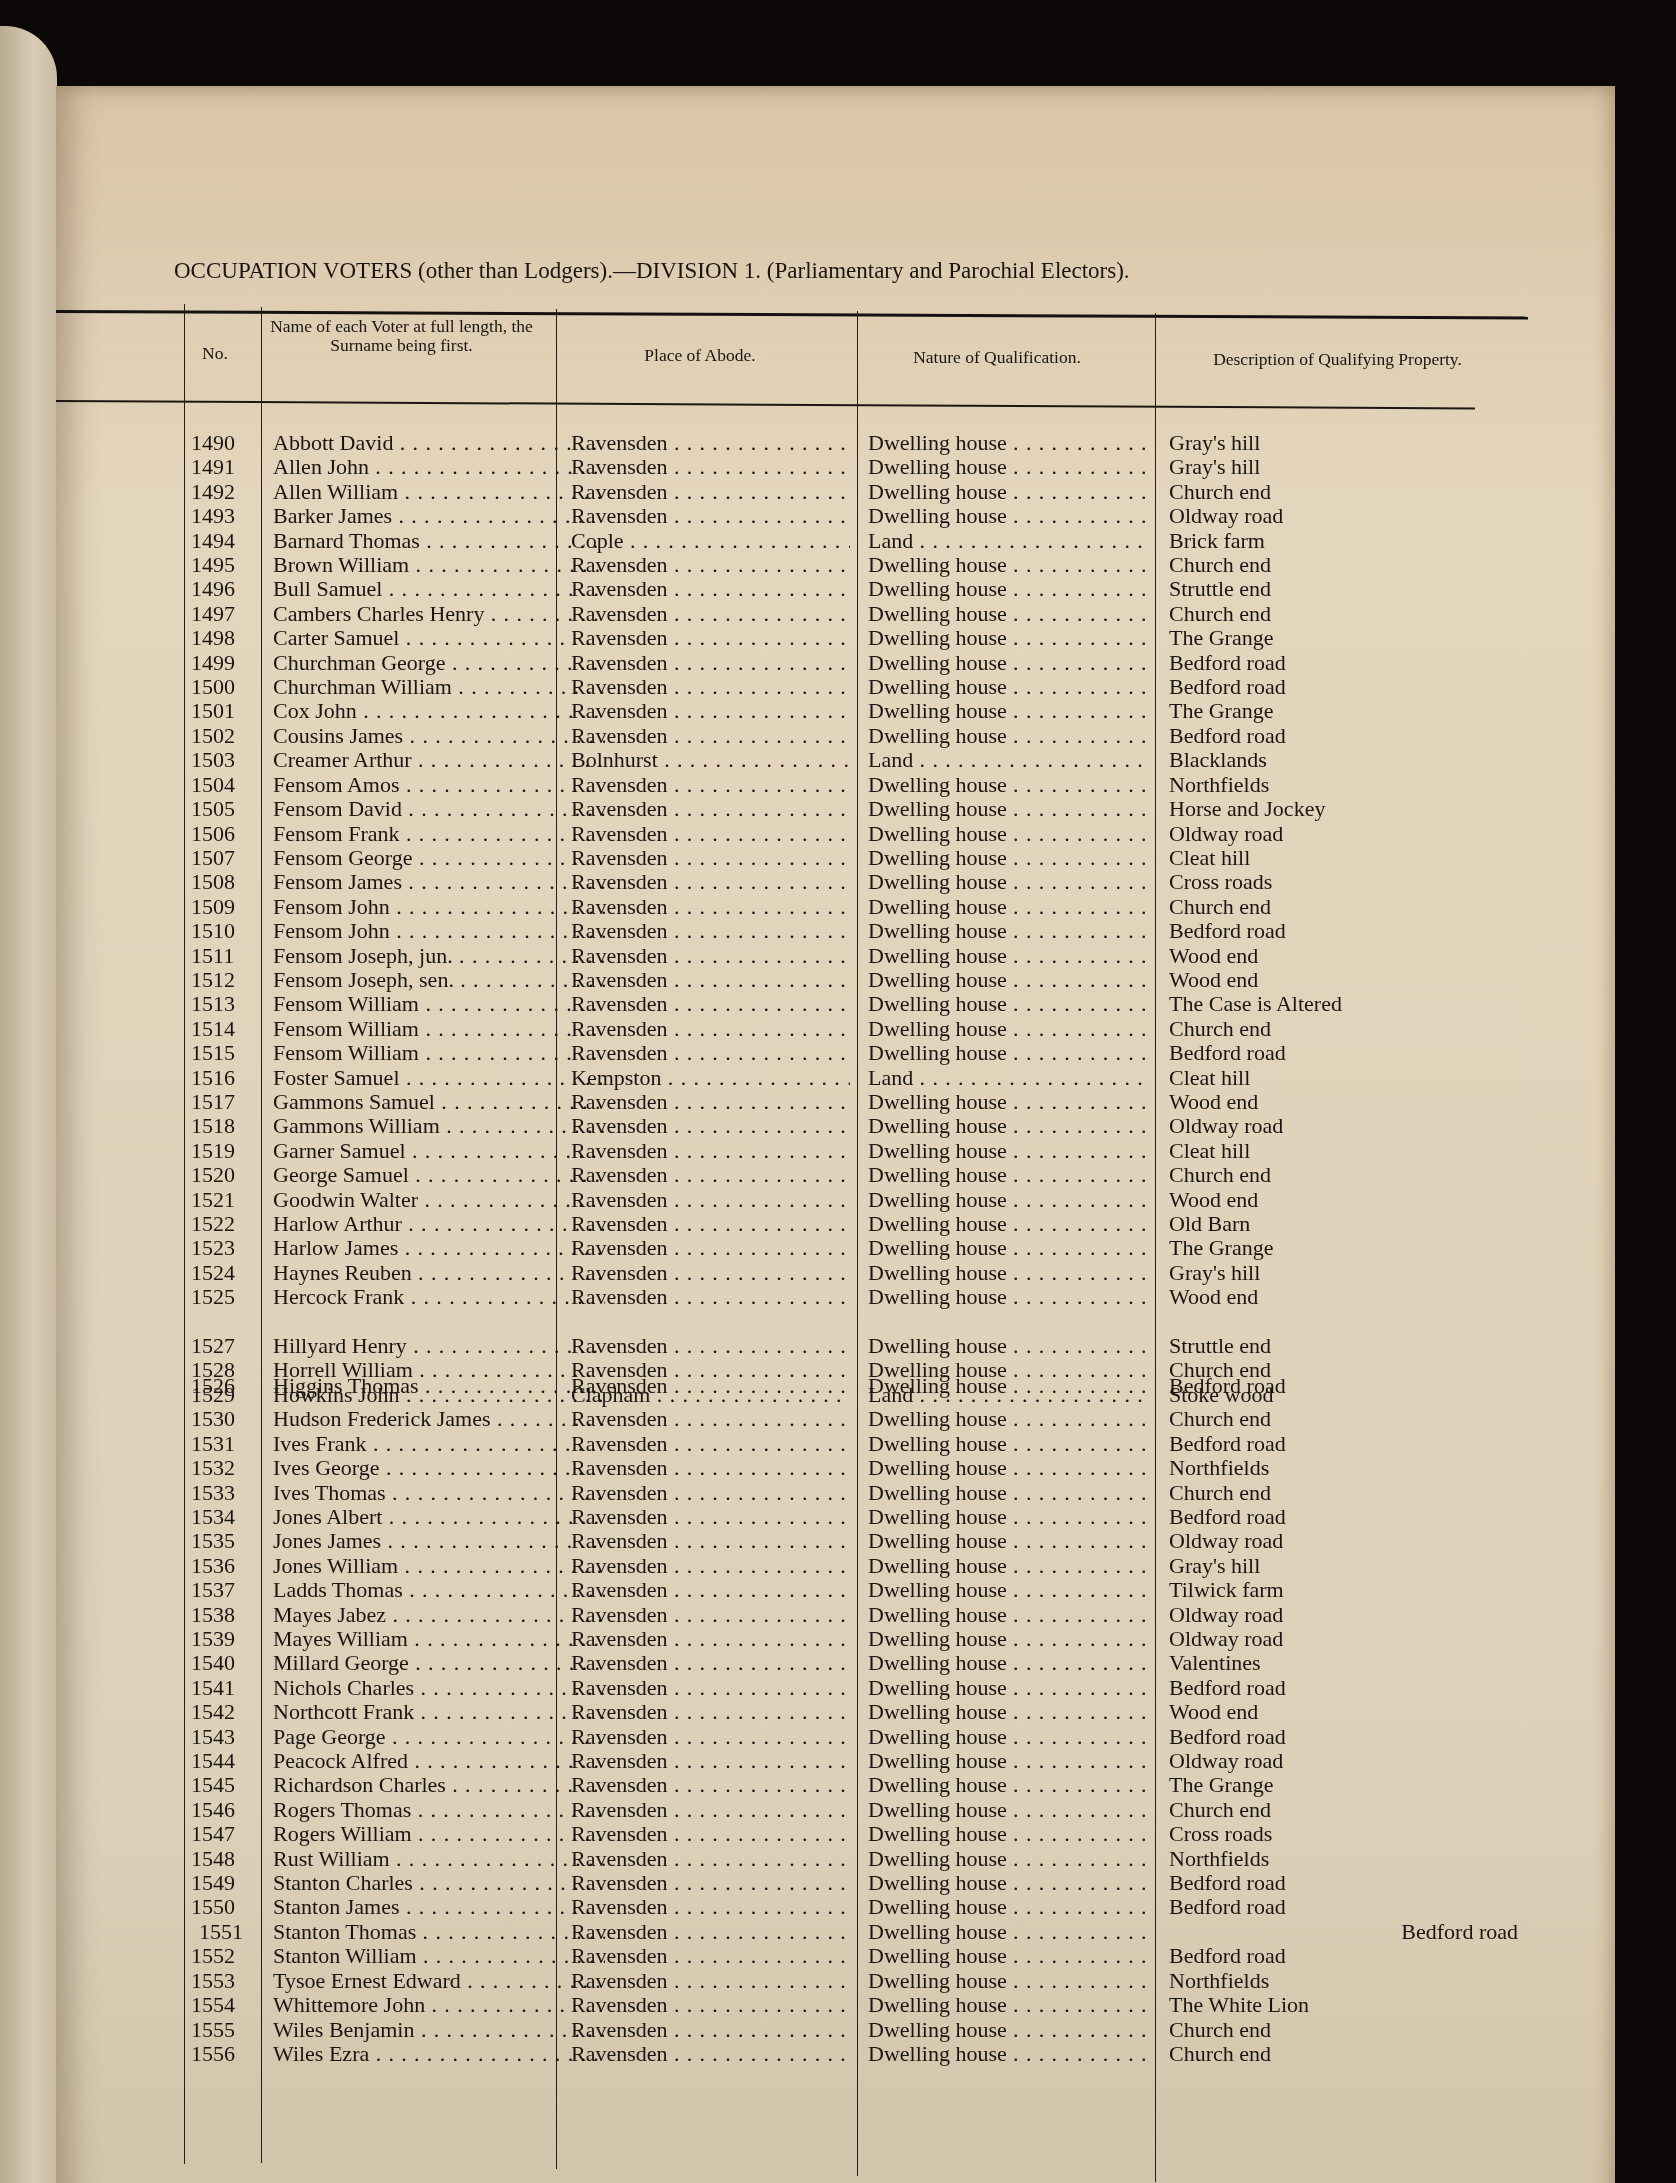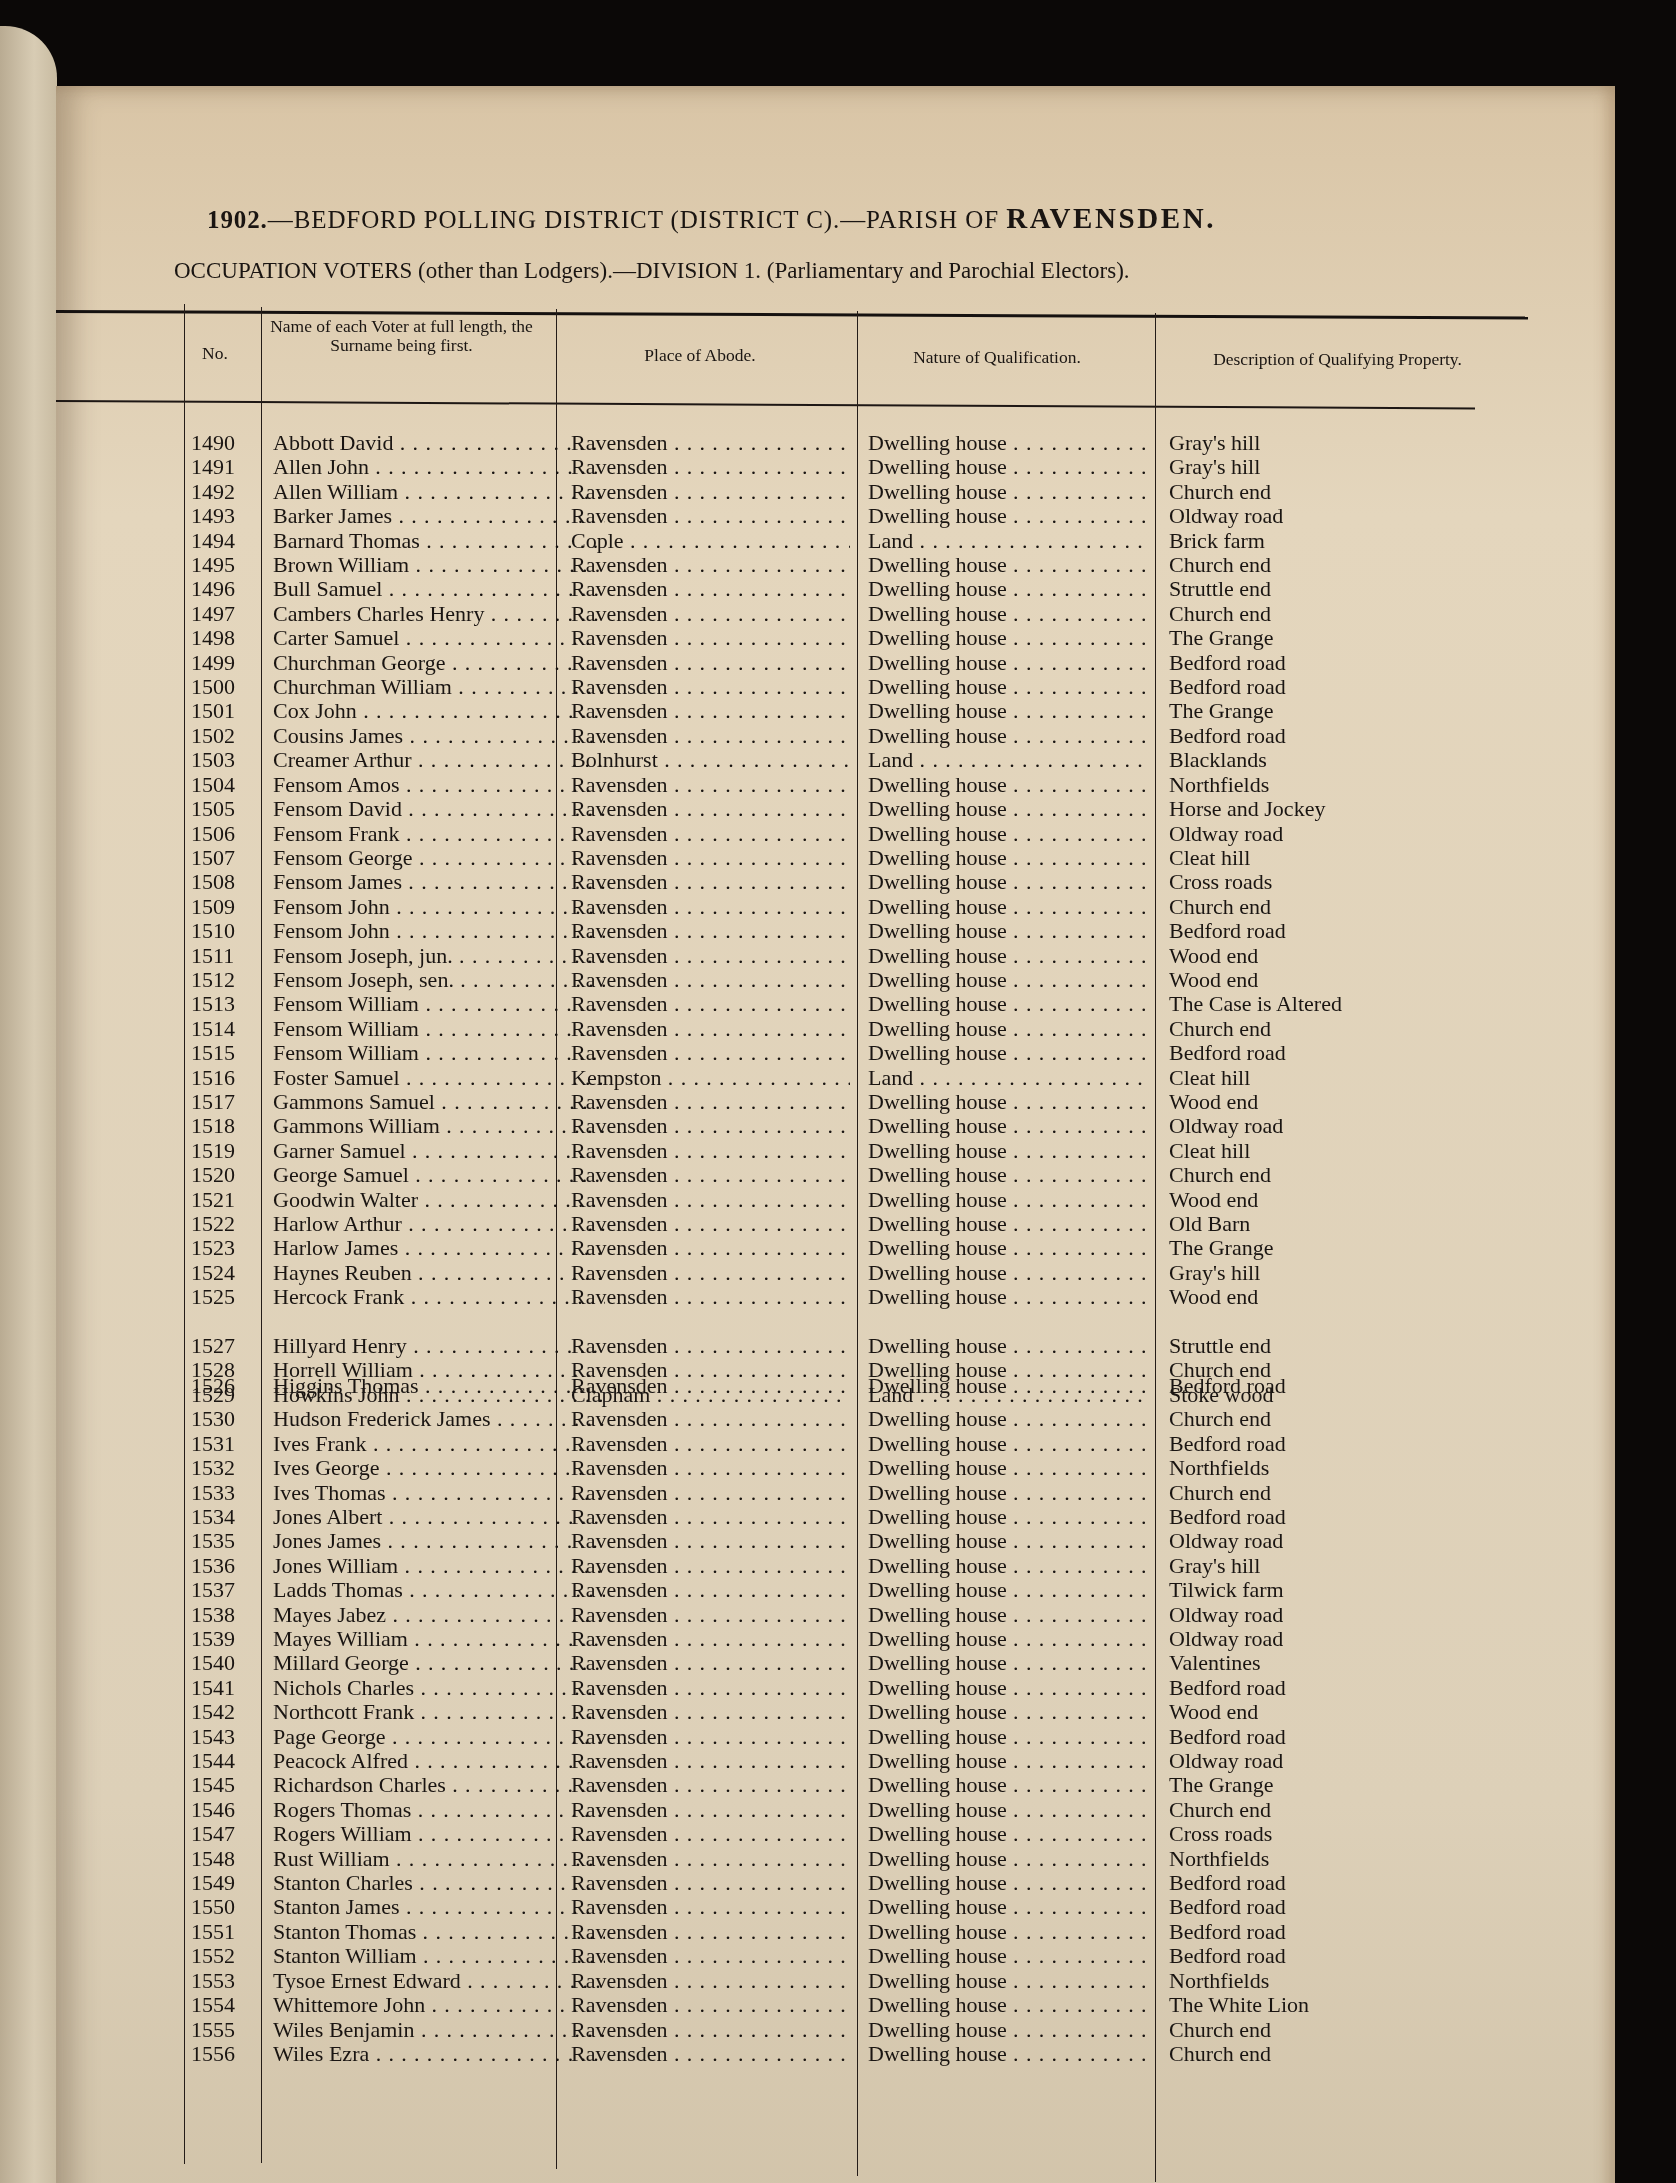--- a/index.html
+++ b/index.html
@@ -59,23 +59,20 @@
     content: " . . . . . . . . . . . . . . . . . . . . . . . . . . . . . . . . . . . . . . .";
     letter-spacing: 0.9px;
   }
 </style>
 </head>
 <body>
 
 <div class="left-page"></div>
 
 <div class="page">
-  <div class="title">
-    <span class="yr">1902.</span><span>—BEDFORD POLLING DISTRICT (DISTRICT C).—PARISH OF </span><span class="parish">RAVENSDEN.</span>
-  </div>
   <div class="subtitle">OCCUPATION VOTERS (other than Lodgers).—DIVISION 1. (Parliamentary and Parochial Electors).</div>
 
   <div class="rule-top"></div>
 
   <div class="head-cell" style="left:133px; top:258px; width:52px;">No.</div>
   <div class="head-cell" style="left:210px; top:231px; width:271px;">Name of each Voter at full length, the Surname being first.</div>
   <div class="head-cell" style="left:502px; top:260px; width:284px;">Place of Abode.</div>
   <div class="head-cell" style="left:799px; top:262px; width:284px;">Nature of Qualification.</div>
   <div class="head-cell" style="left:1096px; top:264px; width:371px;">Description of Qualifying Property.</div>
 
@@ -508,21 +505,21 @@
         <span class="c-nat leader">Dwelling house</span>
         <span class="c-desc">Bedford road</span>
       </div>
       <div class="row" style="top: 1809px;">
         <span class="c-no">1550</span>
         <span class="c-name leader">Stanton James</span>
         <span class="c-abode leader">Ravensden</span>
         <span class="c-nat leader">Dwelling house</span>
         <span class="c-desc">Bedford road</span>
       </div>
-      <div class="row" style="top: 1834px;">
+      <div class="row" style="top: 1834px; text-align: right;">
         <span class="c-no">1551</span>
         <span class="c-name leader">Stanton Thomas</span>
         <span class="c-abode leader">Ravensden</span>
         <span class="c-nat leader">Dwelling house</span>
         <span class="c-desc">Bedford road</span>
       </div>
       <div class="row" style="top: 1858px; padding-left: 36px;">
         <span class="c-no">1552</span>
         <span class="c-name leader">Stanton William</span>
         <span class="c-abode leader">Ravensden</span>

